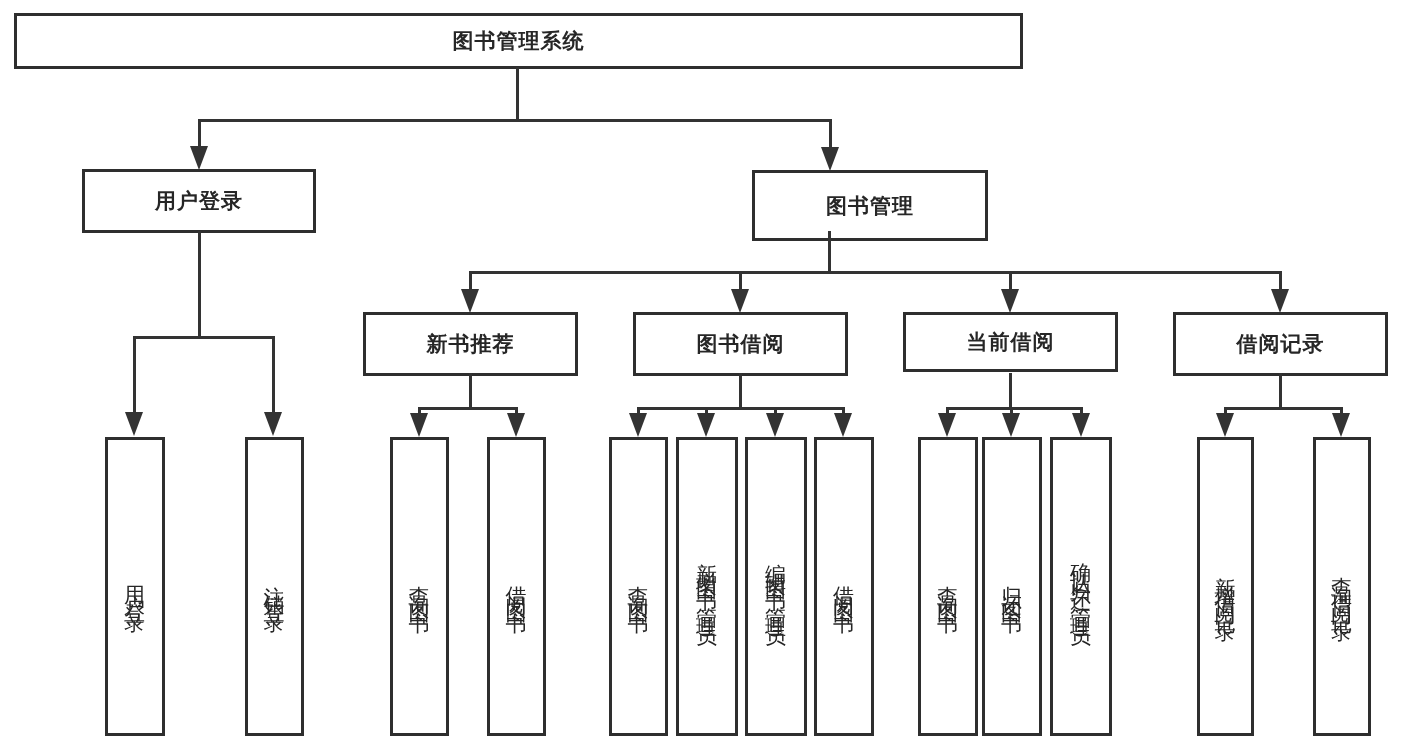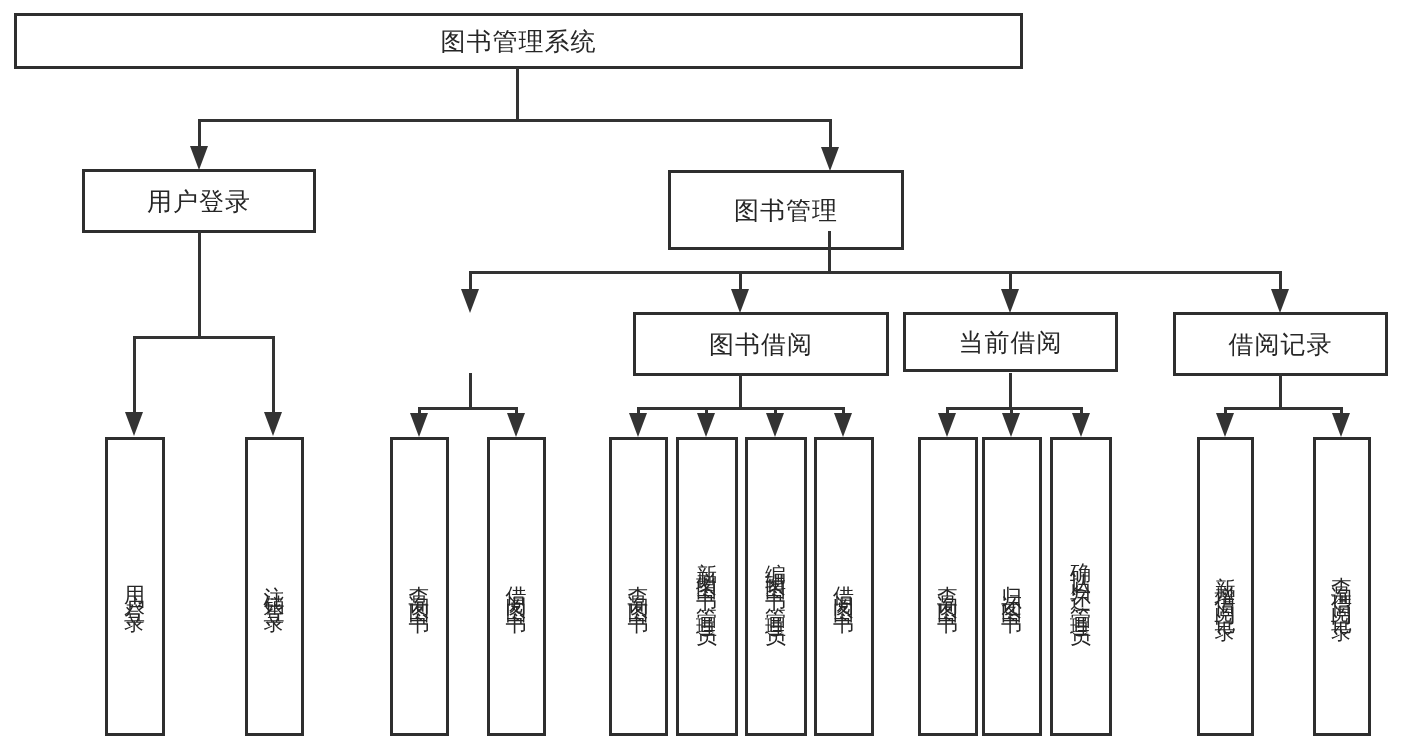--- a/index.html
+++ b/index.html
@@ -13,21 +13,21 @@
   .box{
     position:absolute;
     box-sizing:border-box;
     border:3px solid #2e2e2e;
     background:#ffffff;
     display:flex;
     align-items:center;
     justify-content:center;
     color:#262626;
   }
-  .h-label{font-size:25px;letter-spacing:1px;white-space:nowrap;}
+  .h-label{font-size:21px;letter-spacing:1px;white-space:nowrap;font-weight:bold;}
   .leaf span{
     writing-mode:vertical-rl;
     text-orientation:mixed;
     font-size:21px;
     letter-spacing:9px;
     line-height:1;
     white-space:nowrap;
   }
   .vline{position:absolute;width:3px;background:#333333;}
   .hline{position:absolute;height:3px;background:#333333;}
@@ -53,26 +53,29 @@
 <div id="canvas">
 
   <div class="box" style="left:14px;top:13px;width:1009px;height:56px">
     <span class="h-label">图书管理系统</span>
   </div>
 
   <div class="box" style="left:82px;top:169px;width:234px;height:64px">
     <span class="h-label">用户登录</span>
   </div>
 
-  <div class="box" style="left:668px;top:170px;width:236px;height:80px">
+  <div class="box" style="left:752px;top:170px;width:236px;height:71px">
     <span class="h-label">图书管理</span>
   </div>
 
+  <div class="box" style="left:363px;top:312px;width:215px;height:64px">
+    <span class="h-label">新书推荐</span>
+  </div>
 
-  <div class="box" style="left:633px;top:312px;width:256px;height:64px">
+  <div class="box" style="left:633px;top:312px;width:215px;height:64px">
     <span class="h-label">图书借阅</span>
   </div>
 
   <div class="box" style="left:903px;top:312px;width:215px;height:60px">
     <span class="h-label">当前借阅</span>
   </div>
 
   <div class="box" style="left:1173px;top:312px;width:215px;height:64px">
     <span class="h-label">借阅记录</span>
   </div>

